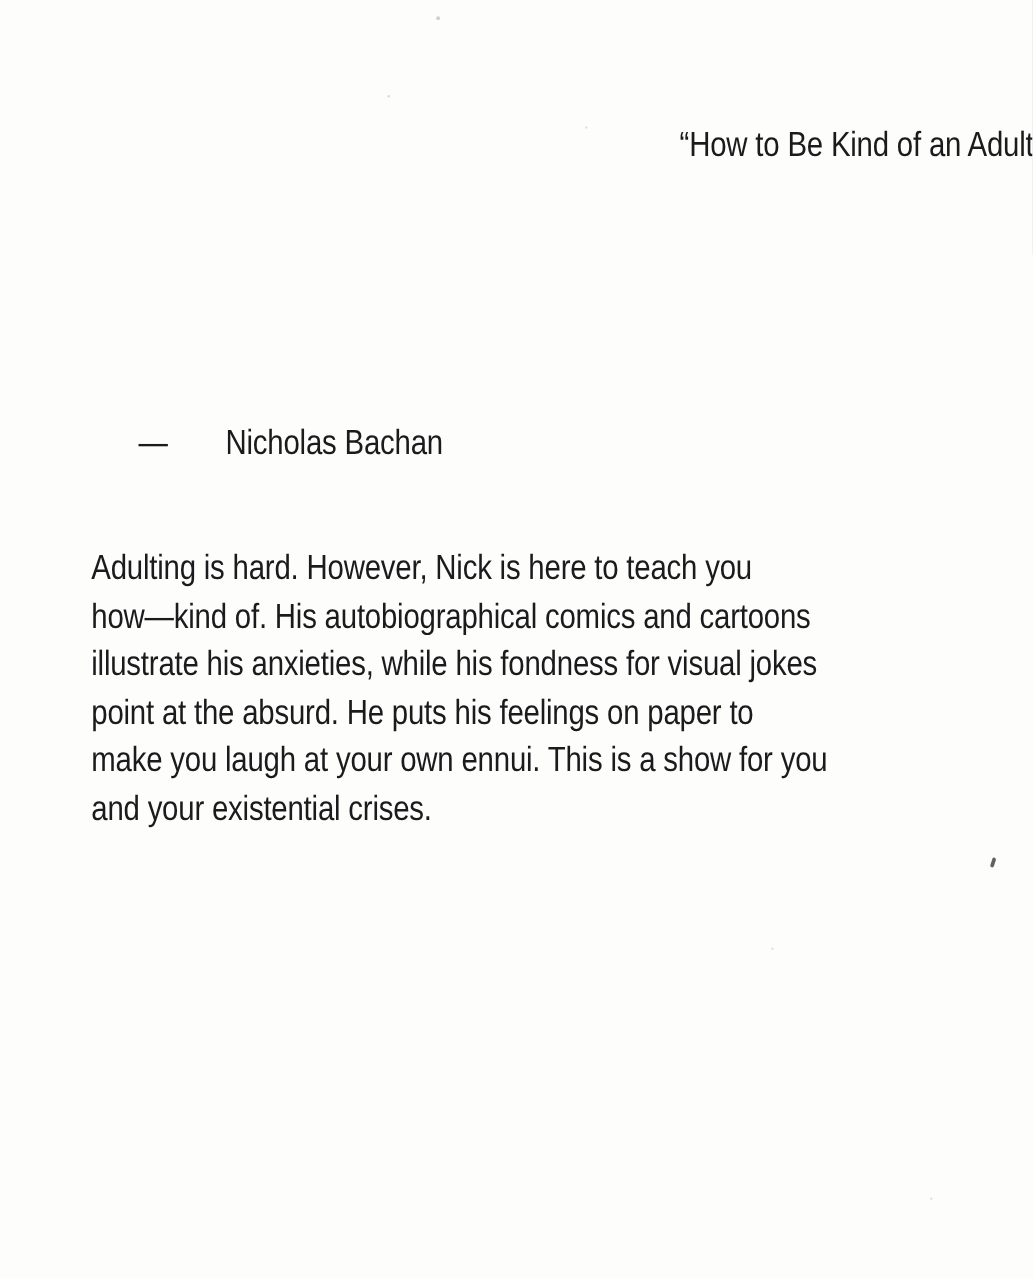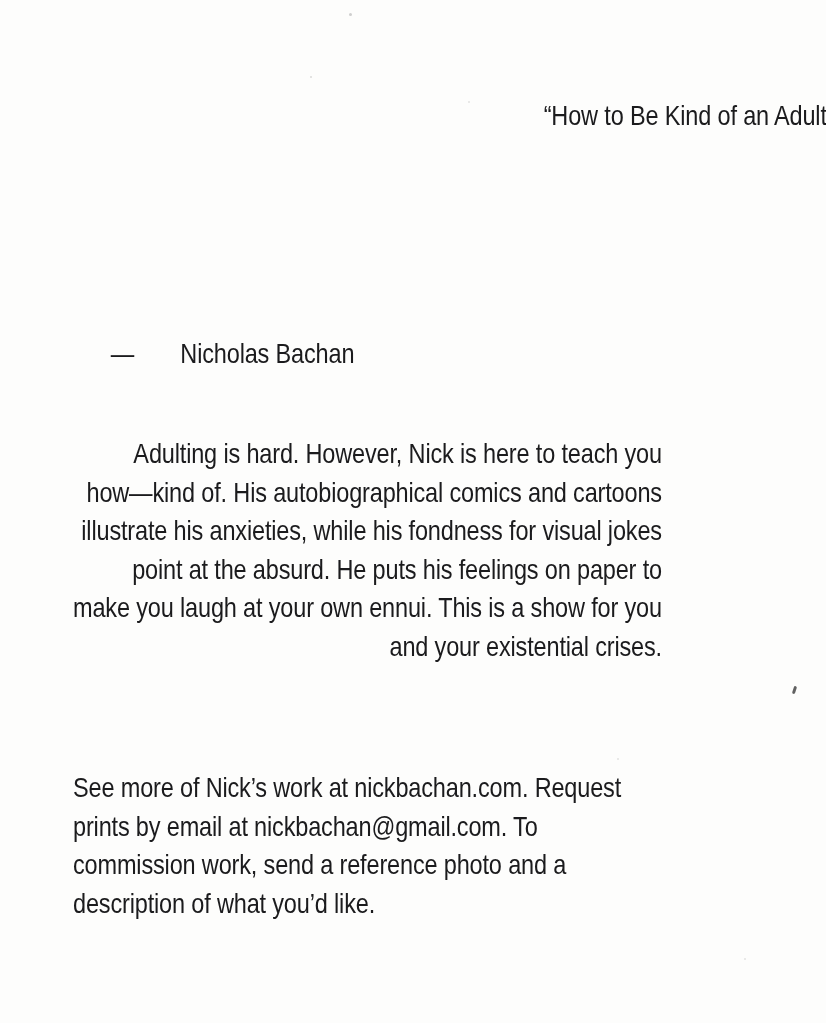--- a/index.html
+++ b/index.html
@@ -53,21 +53,20 @@
     margin-left: 45px;
   }
   .attribution-block .author {
     display: inline-block;
     margin-left: 55px;
   }
   .about-block {
     position: absolute;
     left: 73px;
     top: 435px;
-    text-align: right;
   }
   .media-block {
     position: absolute;
     left: 73px;
     top: 679px;
   }
   .contact-block {
     position: absolute;
     left: 73px;
     top: 769px;
@@ -116,26 +115,20 @@
   <div class="about-block">
     <div class="line">Adulting is hard. However, Nick is here to teach you</div>
     <div class="line">how—kind of. His autobiographical comics and cartoons</div>
     <div class="line">illustrate his anxieties, while his fondness for visual jokes</div>
     <div class="line">point at the absurd. He puts his feelings on paper to</div>
     <div class="line">make you laugh at your own ennui. This is a show for you</div>
     <div class="line">and your existential crises.</div>
   </div>
 
 
-  <div class="contact-block">
-    <div class="line">See more of Nick’s work at nickbachan.com. Request</div>
-    <div class="line">prints by email at nickbachan@gmail.com. To</div>
-    <div class="line">commission work, send a reference photo and a</div>
-    <div class="line">description of what you’d like.</div>
-  </div>
 
   <div class="speck s1"></div>
   <div class="speck s2"></div>
   <div class="speck s3"></div>
   <div class="speck s4"></div>
   <div class="speck s5"></div>
   <div class="artifact-tick"></div>
 
 </div>
 

